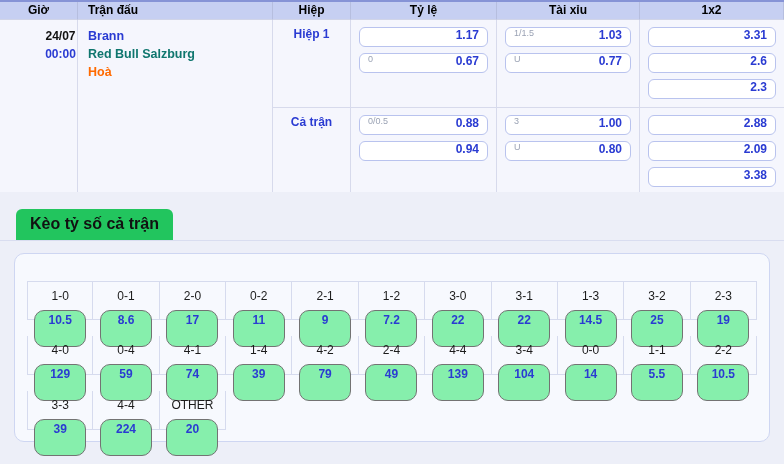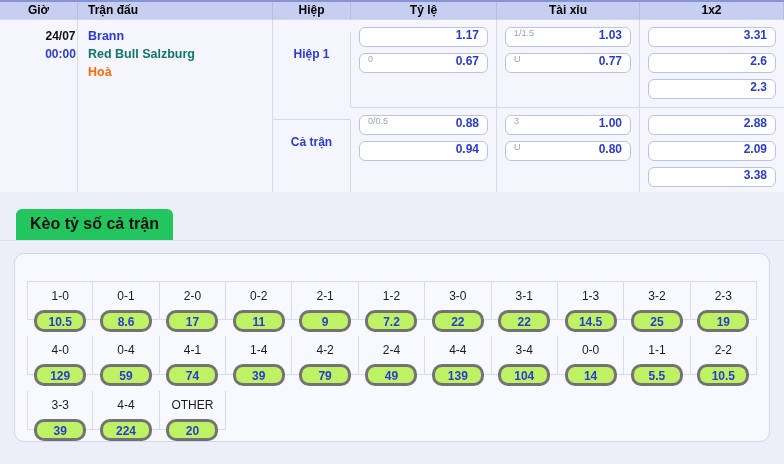--- a/index.html
+++ b/index.html
@@ -46,22 +46,22 @@
   .time-cell .date { font-size: 12px; font-weight: 700; color: #111; line-height: 18px; }
   .time-cell .time { font-size: 12px; font-weight: 700; color: #2a3bd2; line-height: 18px; }
 
   .match-cell { padding: 7px 0 0 10px; }
   .match-cell div { font-size: 12.5px; font-weight: 700; line-height: 18px; }
   .team-home { color: #2a3bd2; }
   .team-away { color: #0f766e; }
   .draw-line { color: #ff6a00; }
 
   .sec-label {
-    text-align: center; padding-top: 15px;
-    font-size: 12px; font-weight: 700; color: #2a3bd2; margin-top: 12px;
+    text-align: center; padding-top: 7px;
+    font-size: 12px; font-weight: 700; color: #2a3bd2;
   }
 
   .boxes { padding: 7px 8px 0 8px; display: flex; flex-direction: column; gap: 6px; }
   .obox {
     height: 20px;
     background: #ffffff;
     border: 1px solid #b9c3ee;
     border-radius: 6px;
     display: flex;
     align-items: flex-start;
@@ -108,24 +108,24 @@
     text-align: center;
     padding-top: 6px;
     margin-top: 16px;
   }
   .score-grid > .score-cell:nth-child(-n+11) { border-top: 1px solid #d6dbee; }
   .score-grid > .score-cell:nth-child(11n+1) { border-left: 1px solid #d6dbee; }
   .score-label { font-size: 12px; color: #1b1b1b; line-height: 17px; }
   .score-odds {
     margin: 5px auto 0 auto;
     width: 52px;
-    height: 22px;
+    height: 37px;
     line-height: 18px;
-    background: #bef264;
-    border: 3px solid #737373;
+    background: #86efac;
+    border: 1px solid #737373;
     border-radius: 10px;
     font-size: 12px;
     font-weight: 700;
     color: #2a3bd2;
     cursor: pointer;
   }
 </style>
 </head>
 <body>
 

